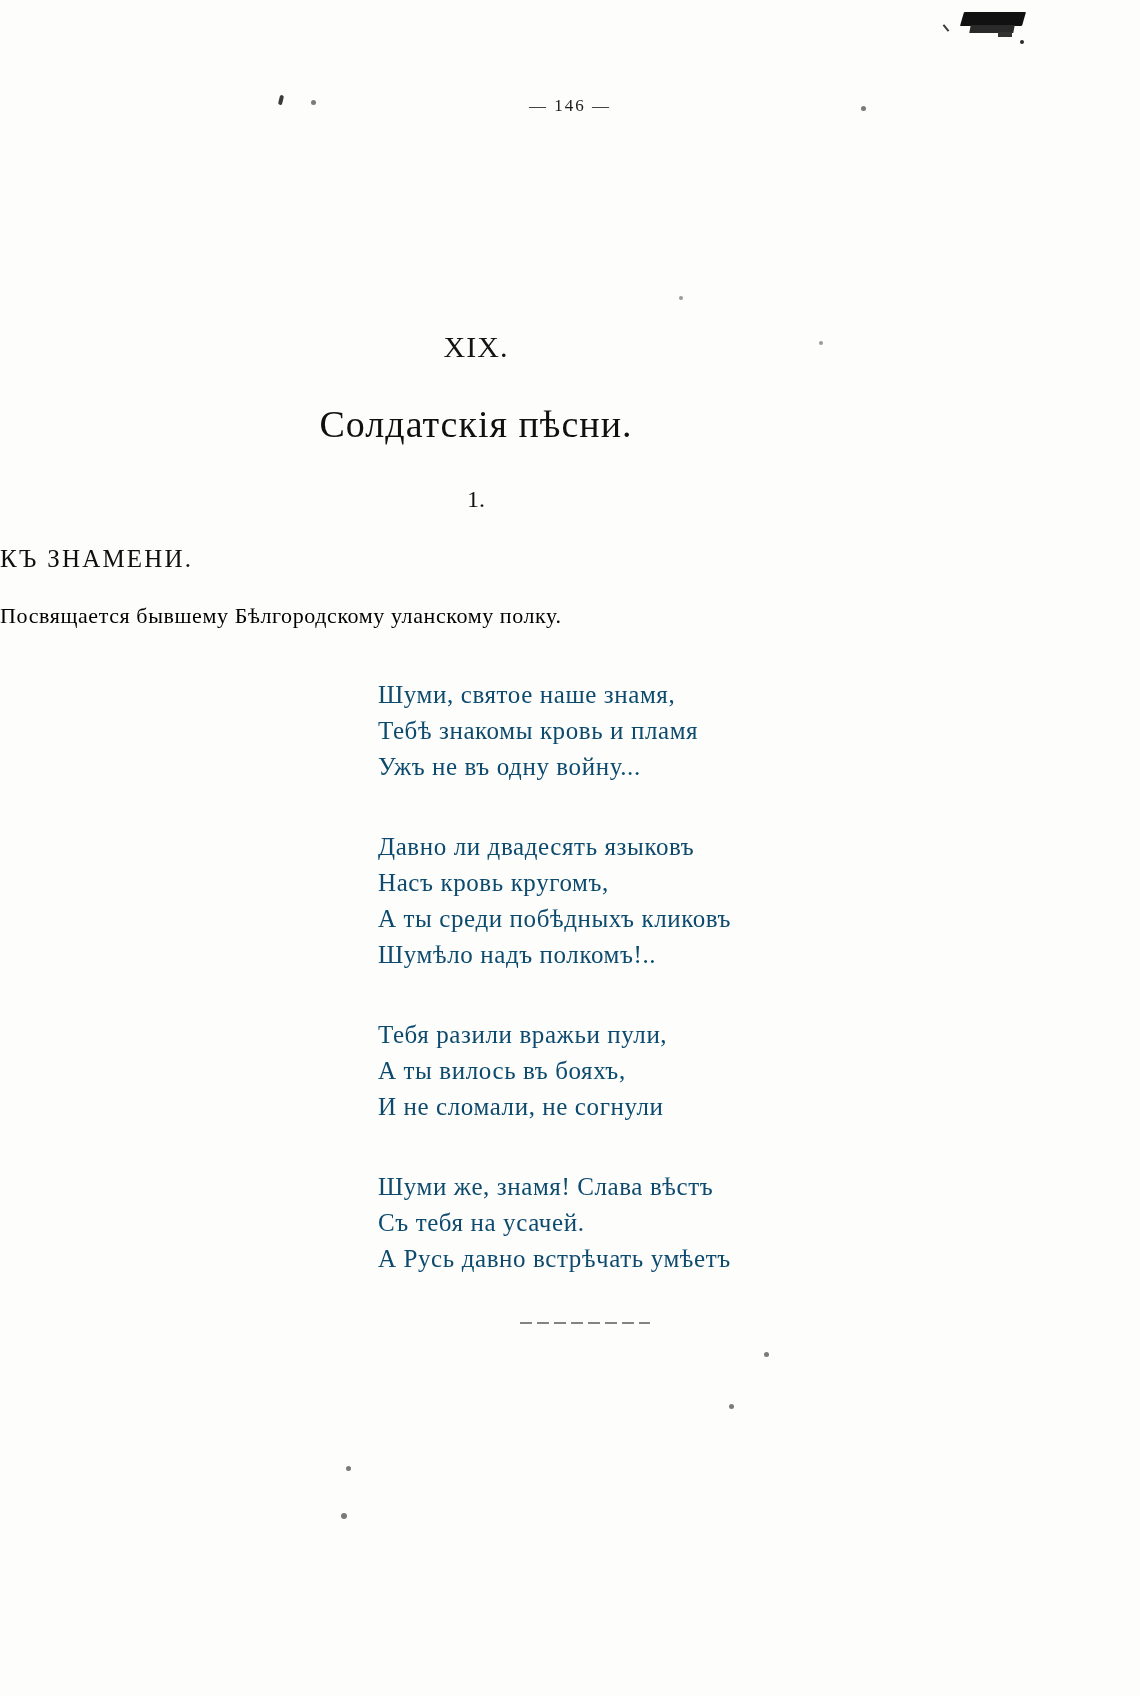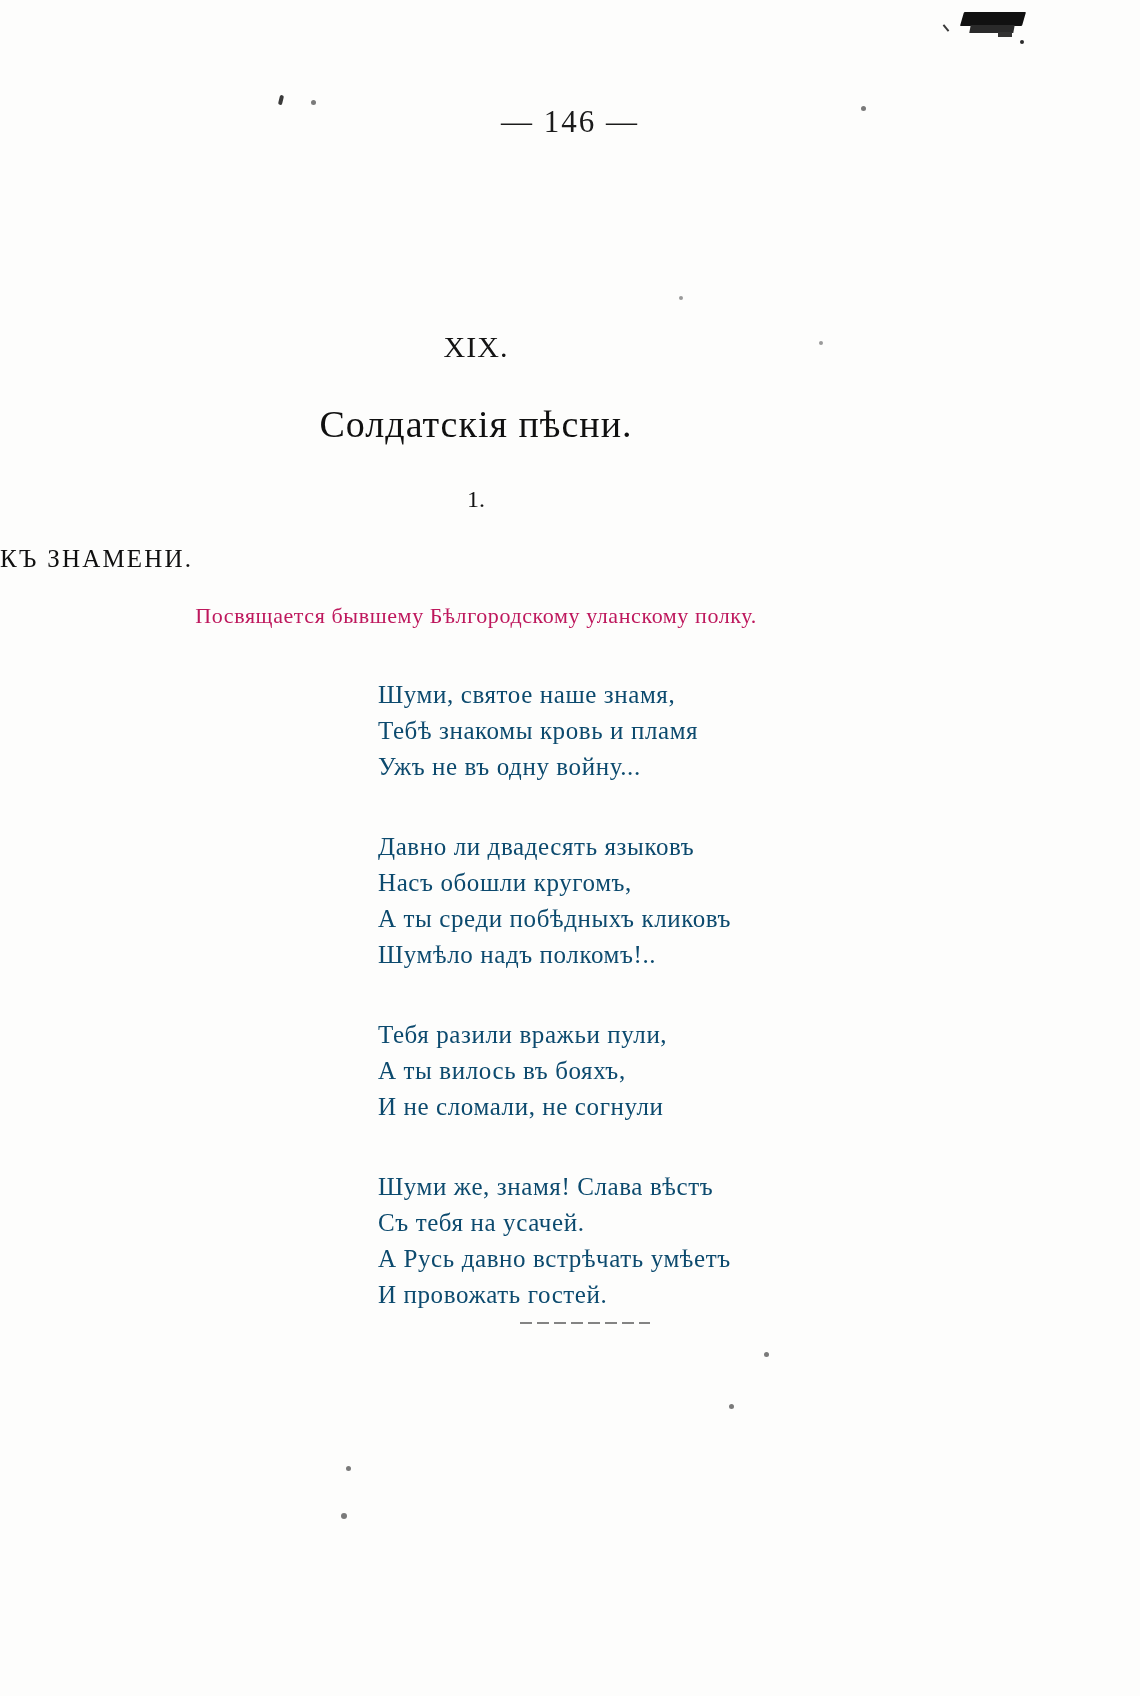--- a/index.html
+++ b/index.html
@@ -74,25 +74,25 @@
     left: 80px;
     top: 30px;
     width: 4px;
     height: 4px;
     background: #2b2b2b;
     border-radius: 50%;
   }
 
   .page-number {
     position: absolute;
-    top: 104px;
+    top: 96px;
     left: 0;
     width: 1140px;
     text-align: center;
-    font-size: 31px;
+    font-size: 17px;
     letter-spacing: 2px;
     color: #1b1b1b;
   }
 
   .speck {
     position: absolute;
     background: #7a7a7a;
     border-radius: 50%;
   }
   .speck.s1 { left: 279px; top: 95px;  width: 4px;  height: 10px; transform: rotate(14deg); border-radius: 2px; background:#3b3b3b;}
@@ -138,24 +138,24 @@
   .poem-title {
     margin-top: 32px;
     text-align: left;
     font-size: 25px;
     letter-spacing: 2.2px;
     color: #101010;
   }
 
   .dedication {
     margin-top: 30px;
-    text-align: center;
+    text-align: left;
     font-size: 22px;
     letter-spacing: 0.6px;
-    color: #be185d;
+    color: #000000;
   }
 
   .stanzas {
     margin-top: 48px;
     padding-left: 378px;
   }
 
   .stanza {
     margin-bottom: 44px;
   }
@@ -227,36 +227,35 @@
     <div class="stanzas">
 
       <div class="stanza">
         <div class="verse-line">Шуми, святое наше знамя,</div>
         <div class="verse-line">Тебѣ знакомы кровь и пламя</div>
         <div class="verse-line">Ужъ не въ одну войну...</div>
       </div>
 
       <div class="stanza">
         <div class="verse-line">Давно ли двадесять языковъ</div>
-        <div class="verse-line">Насъ обошли кругомъ,</div>
+        <div class="verse-line">Насъ кровь кругомъ,</div>
         <div class="verse-line">А ты среди побѣдныхъ кликовъ</div>
         <div class="verse-line">Шумѣло надъ полкомъ!..</div>
       </div>
 
       <div class="stanza">
         <div class="verse-line">Тебя разили вражьи пули,</div>
         <div class="verse-line">А ты вилось въ бояхъ,</div>
         <div class="verse-line">И не сломали, не согнули</div>
       </div>
 
       <div class="stanza">
         <div class="verse-line">Шуми же, знамя! Слава вѣстъ</div>
         <div class="verse-line">Съ тебя на усачей.</div>
         <div class="verse-line">А Русь давно встрѣчать умѣетъ</div>
-        <div class="verse-line">И провожать гостей.</div>
       </div>
 
     </div>
 
   </div>
 
   <div class="divider"></div>
 
 </div>
 

